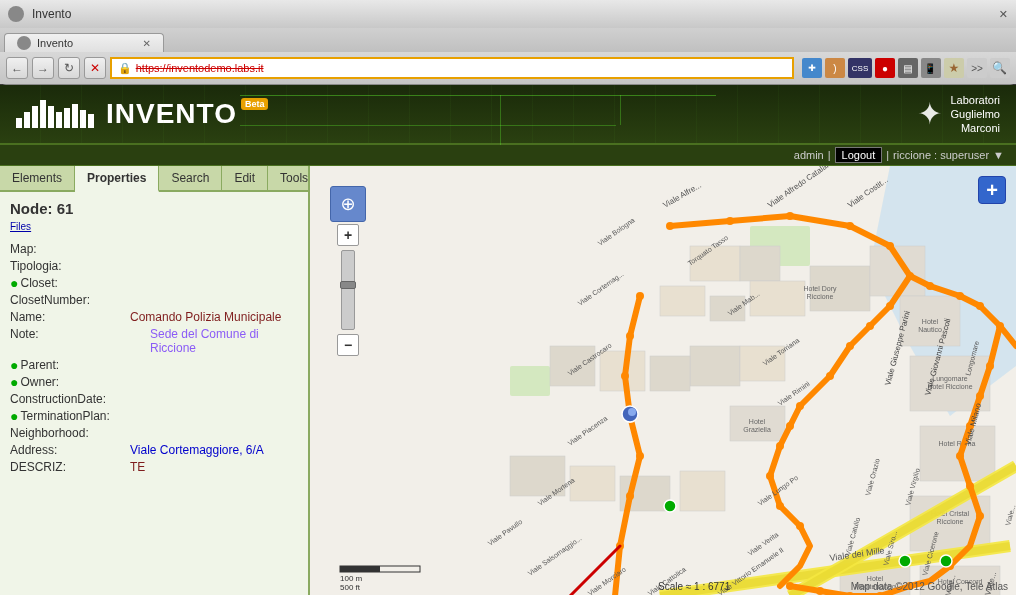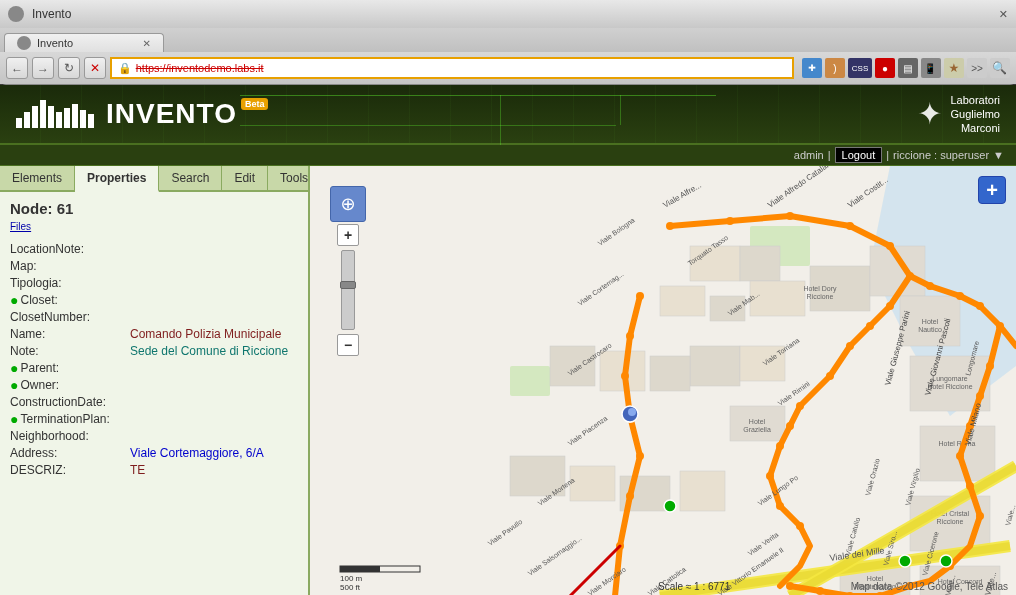--- a/index.html
+++ b/index.html
@@ -118,21 +118,21 @@
     .props-content {
       padding: 8px 10px; overflow-y: auto; flex: 1;
     }
     .node-title { font-weight: bold; color: #333; margin-bottom: 4px; font-size: 15px; }
     .files-link { color: #00a; text-decoration: underline; cursor: pointer; font-size: 10px; margin-bottom: 10px; display: block; }
 
     .prop-row { display: flex; margin: 3px 0; font-size: 12px; }
     .prop-label { color: #333; min-width: 120px; }
     .prop-value { color: #333; }
     .prop-value.orange { color: #7f1d1d; }
-    .prop-value.red { color: #0f766e; }
+    .prop-value.red { color: #8b5cf6; margin-left: 20px; }
     .prop-value.blue { color: #00c; }
 
     .dot-green { color: #0a0; margin-right: 2px; font-size: 14px; line-height: 1; }
     .prop-row-dot { display: flex; align-items: center; margin: 3px 0; font-size: 12px; }
 
     
     .map-area {
       flex: 1; position: relative; overflow: hidden;
       background: #e8e0d0;
     }
@@ -276,24 +276,20 @@
       <div class="tab active">Properties</div>
       <div class="tab">Search</div>
       <div class="tab">Edit</div>
       <div class="tab">Tools</div>
     </div>
 
     <div class="props-content">
       <div class="node-title">Node: 61</div>
       <a class="files-link">Files</a>
 
-      <div class="prop-row">
-        <span class="prop-label">LocationNote:</span>
-        <span class="prop-value"></span>
-      </div>
       <div class="prop-row">
         <span class="prop-label">Map:</span>
         <span class="prop-value"></span>
       </div>
       <div class="prop-row">
         <span class="prop-label">Tipologia:</span>
         <span class="prop-value"></span>
       </div>
       <div class="prop-row-dot">
         <span class="dot-green">●</span>

